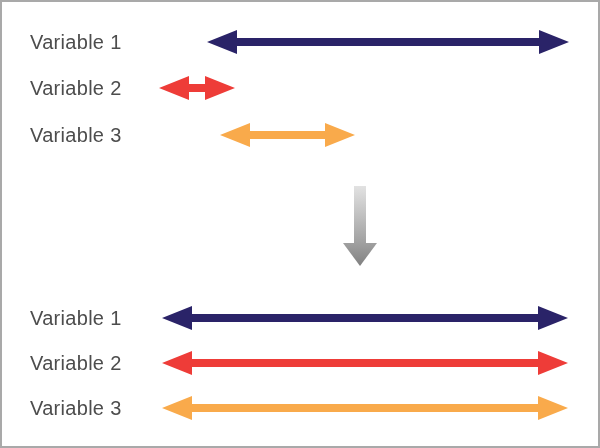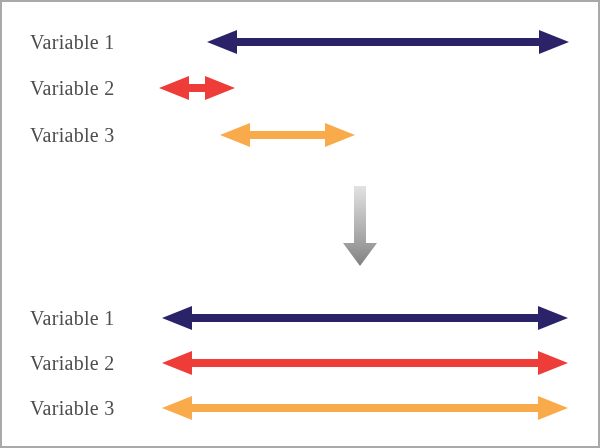--- a/index.html
+++ b/index.html
@@ -16,21 +16,20 @@
     border:2px solid #a9a9a9;
     background:#ffffff;
   }
   .var-label{
     position:absolute;
     transform:translateY(-50%);
     font-size:20px;
     letter-spacing:0.3px;
     color:#4d4d4d;
     white-space:nowrap;
-    font-family:Liberation Serif, serif;
   }
   .range-arrow{position:absolute;}
   .range-arrow .head{
     position:absolute;top:0;width:0;height:0;
     border-top:12px solid transparent;
     border-bottom:12px solid transparent;
   }
   .range-arrow .head.left{left:0;border-right-width:30px;border-right-style:solid;}
   .range-arrow .head.right{right:0;border-left-width:30px;border-left-style:solid;}
   .range-arrow .shaft{position:absolute;top:8px;height:8px;}

